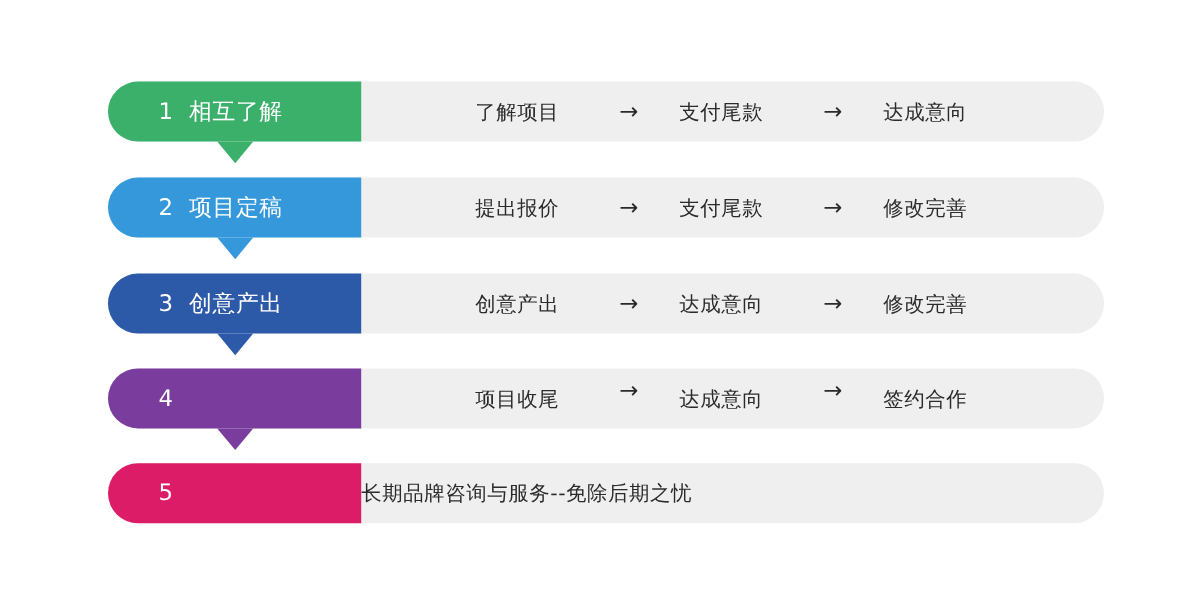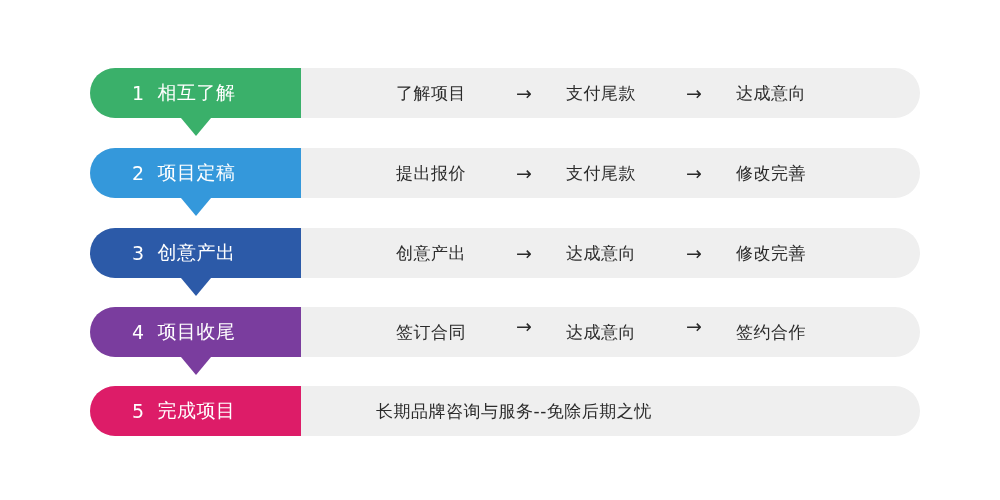--- a/index.html
+++ b/index.html
@@ -120,21 +120,20 @@
 
   
   .row-summary {
     position: absolute;
     left: 211px;
     top: 0;
     width: 619px;
     height: 50px;
     display: flex;
     align-items: center;
-    padding-left: 75px;
     box-sizing: border-box;
   }
 
   .summary-text {
     font-size: 17px;
     color: #2b2b2b;
     white-space: nowrap;
     letter-spacing: 0.5px;
   }
 </style>
@@ -188,36 +187,34 @@
       <span class="step-label">达成意向</span>
       <span class="step-arrow">→</span>
       <span class="step-label">修改完善</span>
     </div>
   </div>
 
   <div class="flow-row" style="top:307px;">
     <div class="row-track" style="background-color: rgb(239, 239, 239);"></div>
     <div class="stage-chip" style="background-color: rgb(122, 61, 158);">
       <span class="stage-number">4</span>
-      <span class="stage-title">项目收尾</span>
     </div>
     <div class="stage-pointer" style="border-top-color: rgb(122, 61, 158);"></div>
     <div class="row-steps">
-      <span class="step-label">签订合同</span>
+      <span class="step-label">项目收尾</span>
       <span class="step-arrow raised">→</span>
       <span class="step-label">达成意向</span>
       <span class="step-arrow raised">→</span>
       <span class="step-label">签约合作</span>
     </div>
   </div>
 
   <div class="flow-row" style="top:386px;">
     <div class="row-track" style="background-color: rgb(239, 239, 239);"></div>
     <div class="stage-chip" style="background-color: rgb(221, 28, 104);">
       <span class="stage-number">5</span>
-      <span class="stage-title">完成项目</span>
     </div>
     <div class="row-summary">
       <span class="summary-text">长期品牌咨询与服务--免除后期之忧</span>
     </div>
   </div>
 
 </div>
 
 </body></html>

